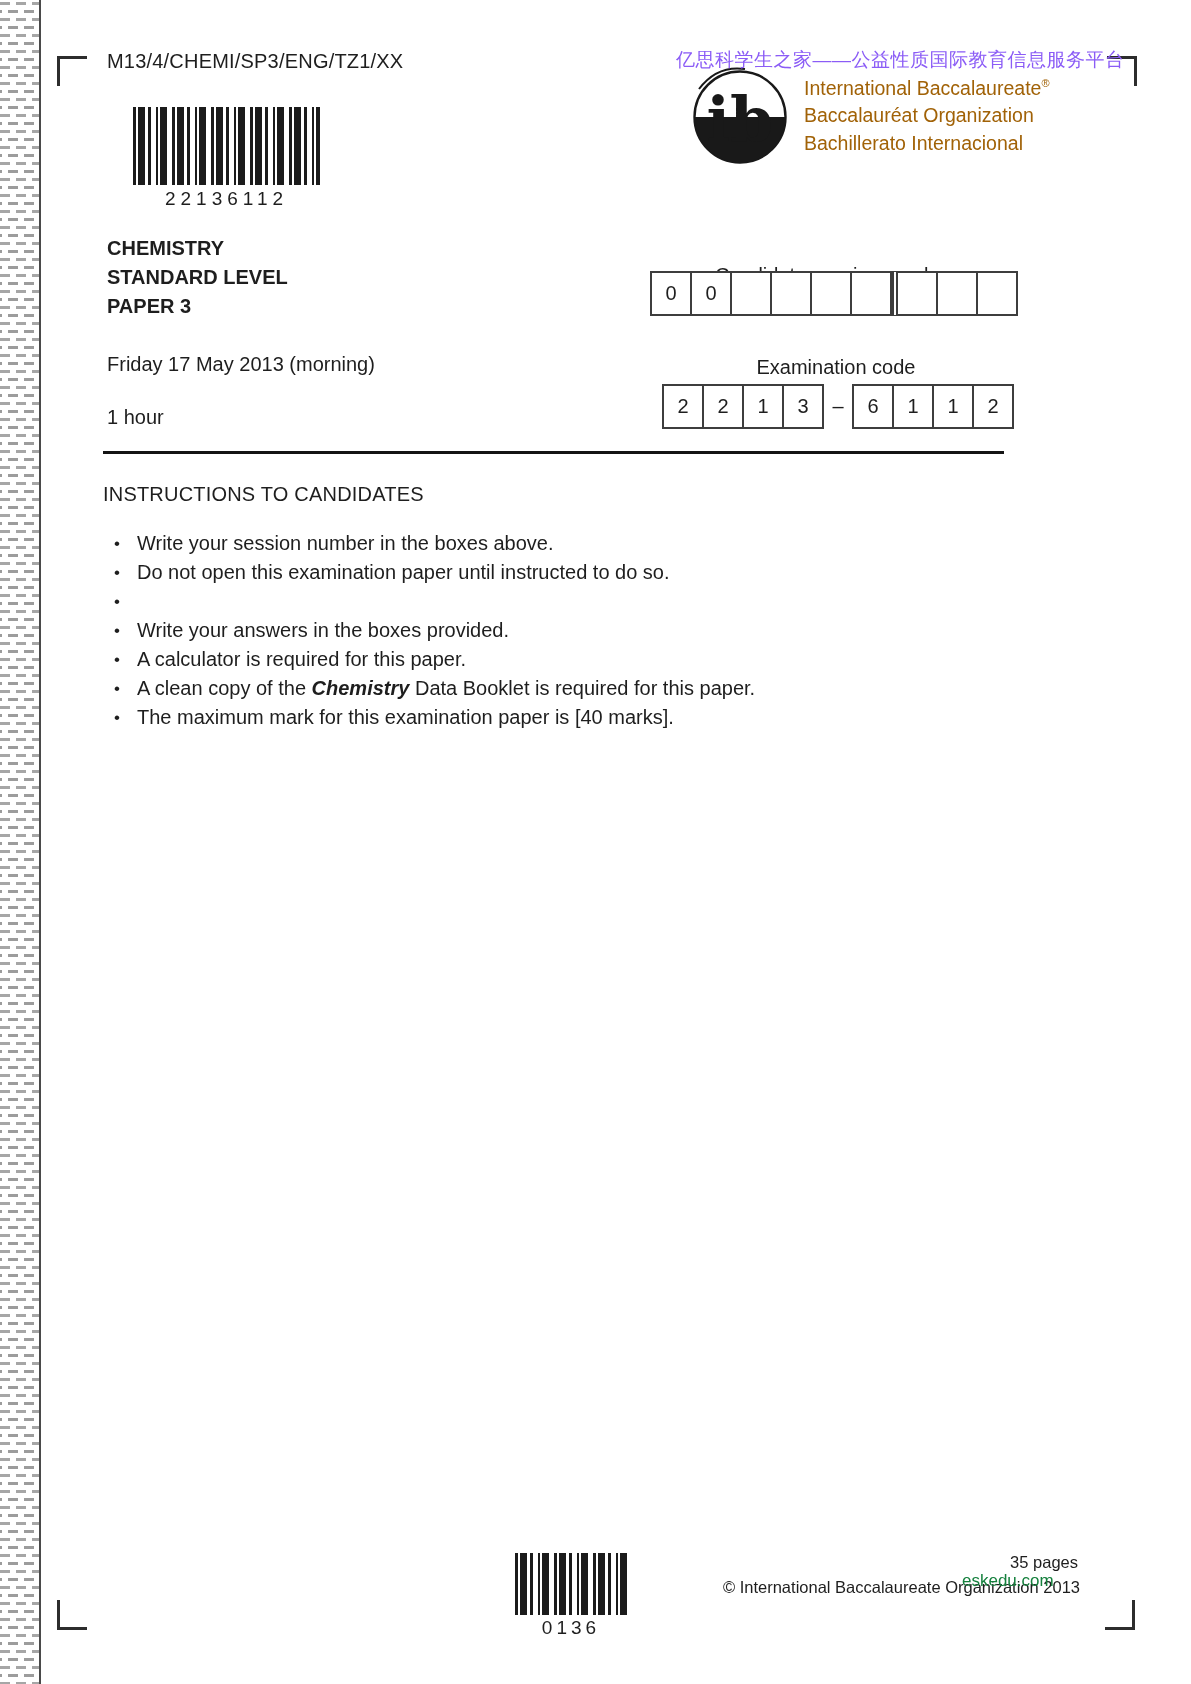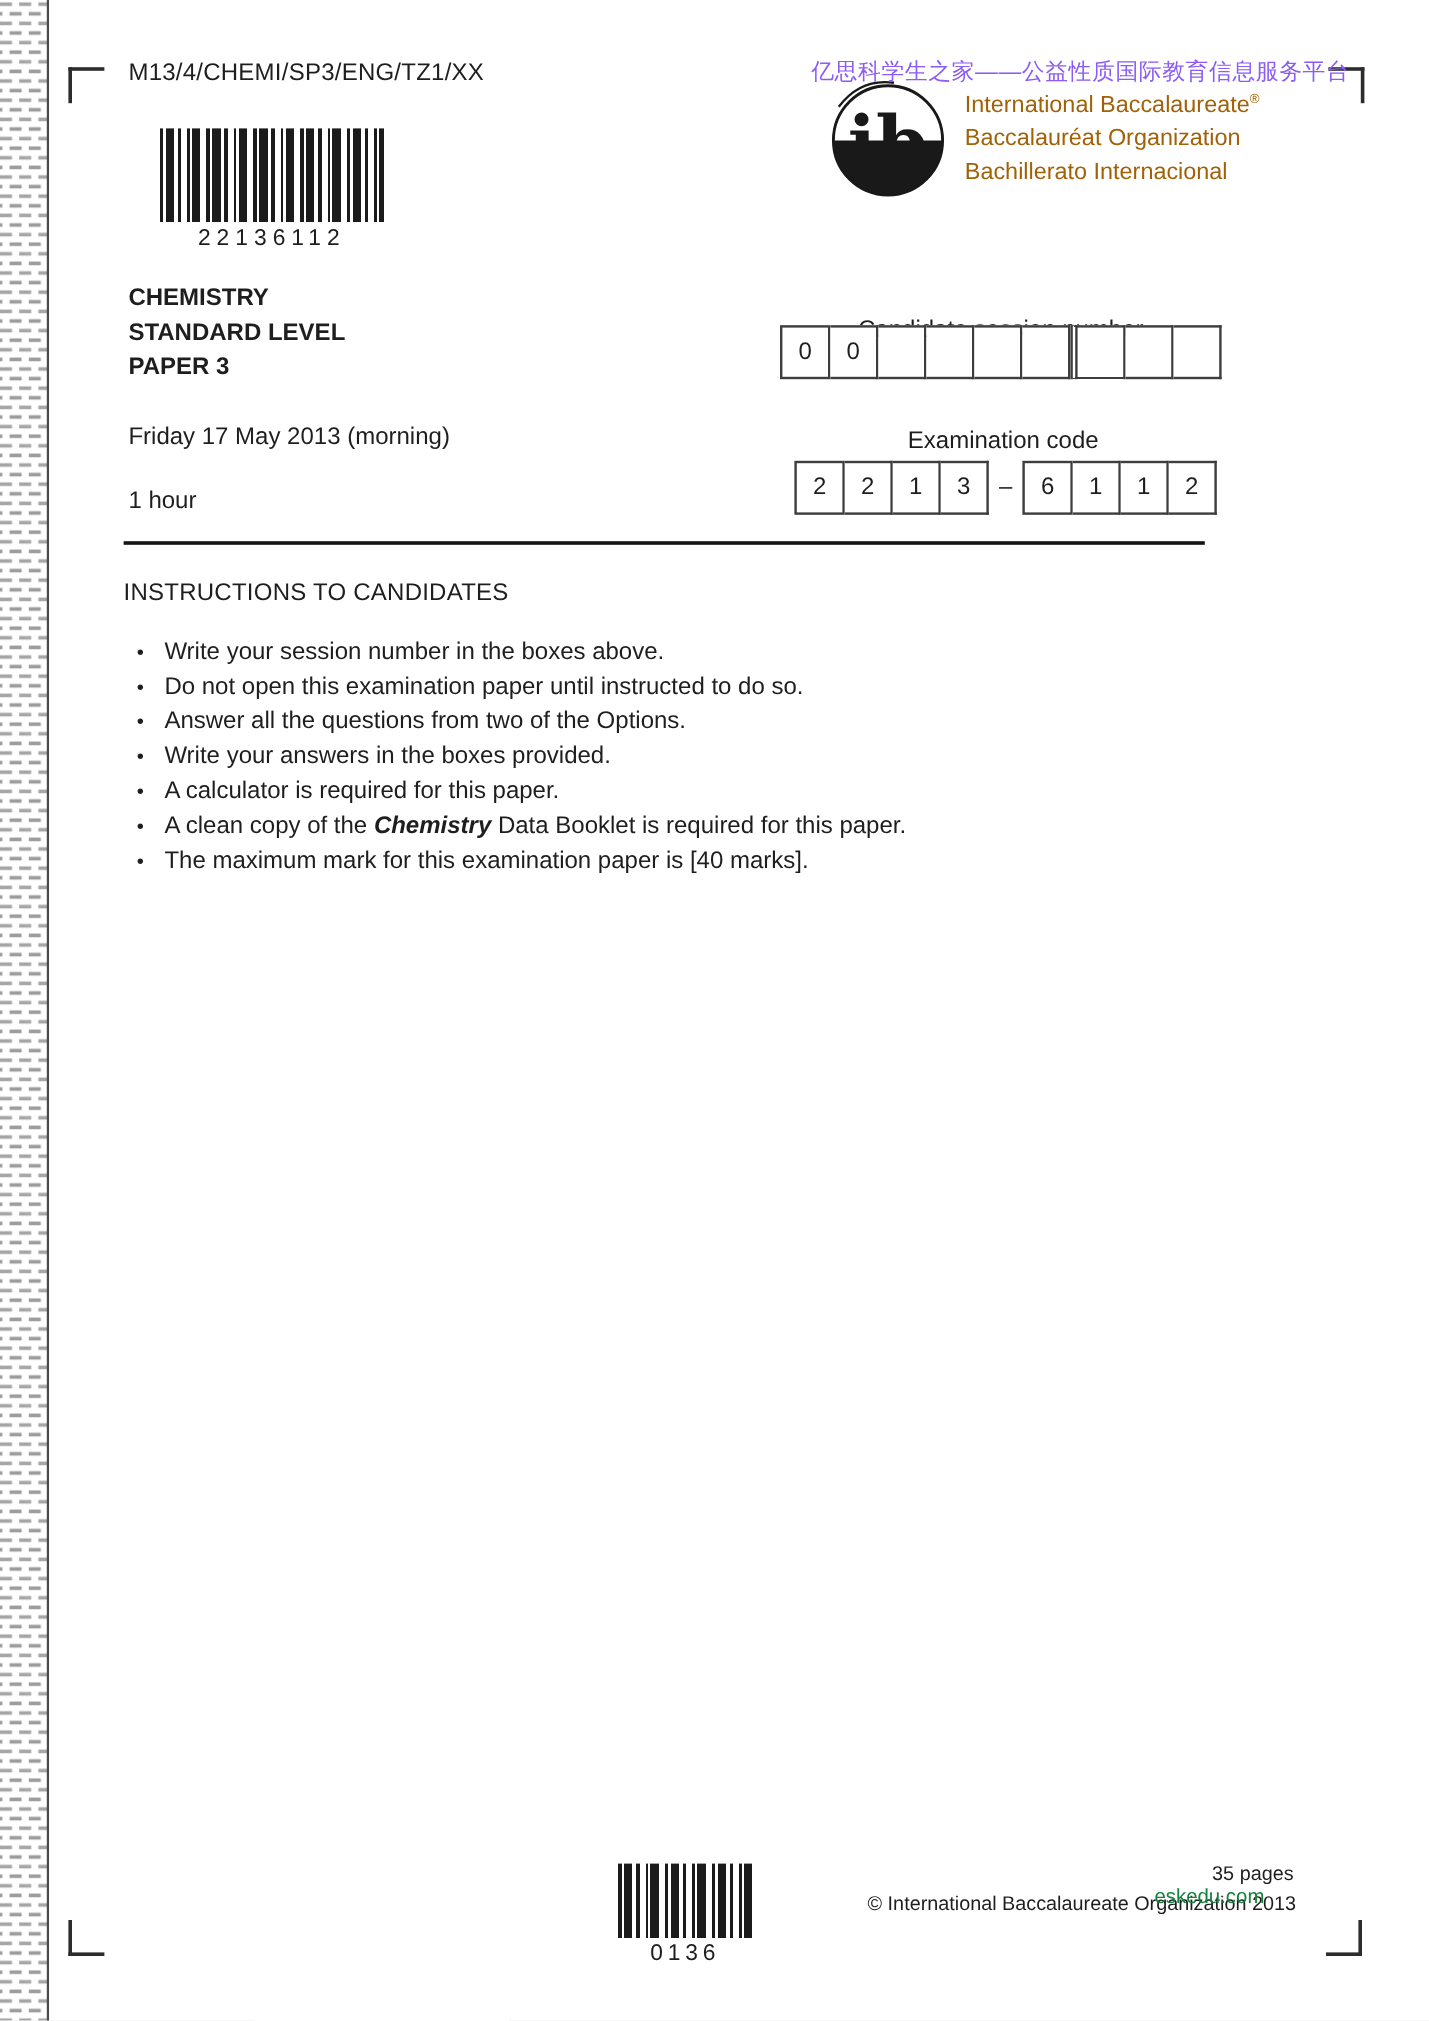--- a/index.html
+++ b/index.html
@@ -150,21 +150,20 @@
     <div class="bullet-row">
         <span class="dot">•</span>
         <span><span>Write your session number in the boxes above.</span></span>
       </div>
     <div class="bullet-row">
         <span class="dot">•</span>
         <span><span>Do not open this examination paper until instructed to do so.</span></span>
       </div>
     <div class="bullet-row">
         <span class="dot">•</span>
-        <span><span>Answer all the questions from two of the Options.</span></span>
       </div>
     <div class="bullet-row">
         <span class="dot">•</span>
         <span><span>Write your answers in the boxes provided.</span></span>
       </div>
     <div class="bullet-row">
         <span class="dot">•</span>
         <span><span>A calculator is required for this paper.</span></span>
       </div>
     <div class="bullet-row">

